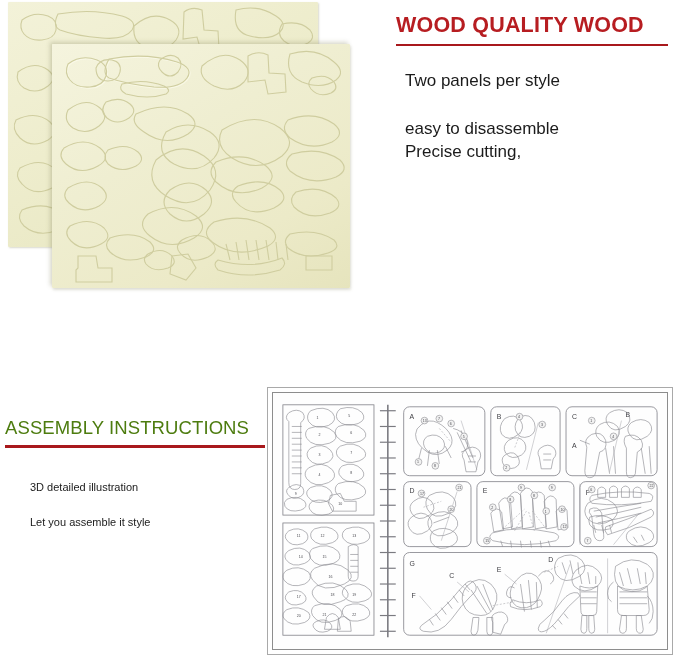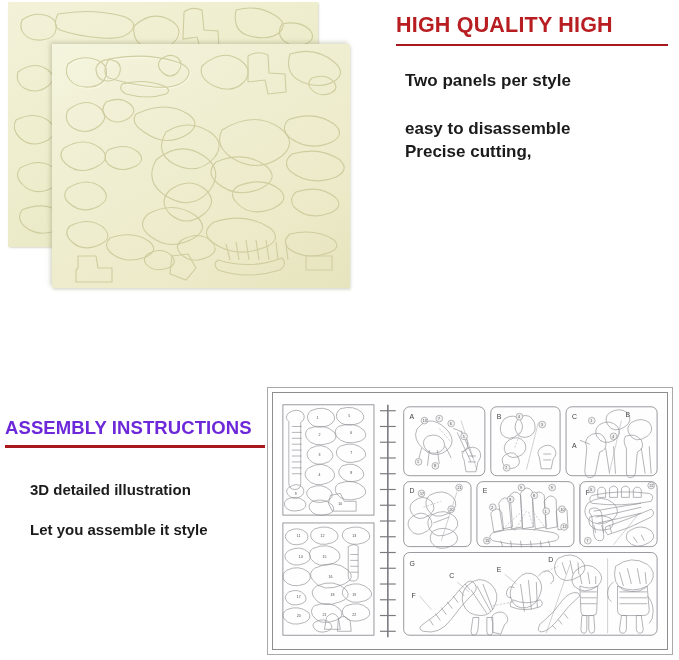--- a/index.html
+++ b/index.html
@@ -86,47 +86,46 @@
   }
   .hq-lines {
     margin-top: 24px;
     padding-left: 9px;
   }
   .body-line {
     color: #1b1b1b;
     font-size: 17px;
     line-height: 1.34;
     white-space: nowrap;
-    font-weight: bold;
   }
   .hq-gap { height: 26px; }
 
   
   .ai-block {
     position: absolute;
     left: 5px;
     top: 418px;
     width: 260px;
   }
   .ai-heading {
-    color: #6d28d9;
+    color: #4d7c0f;
     font-size: 18.5px;
-    font-weight: bold;
+    font-weight: normal;
     letter-spacing: 0.1px;
     white-space: nowrap;
     line-height: 1.1;
   }
   .ai-rule {
     margin-top: 7px;
     height: 2.5px;
     background: #a8181c;
     width: 100%;
   }
   .ai-lines { margin-top: 32px; padding-left: 25px; }
-  .ai-lines .body-line { font-size: 15px; }
+  .ai-lines .body-line { font-size: 11px; }
   .ai-gap { height: 20px; }
 
   
   .sheet {
     position: absolute;
     left: 267px;
     top: 387px;
     width: 406px;
     height: 268px;
     background: #ffffff;
@@ -236,21 +235,21 @@
           <path d="M174,200 l4,16 M184,198 l3,18 M194,196 l3,20 M204,196 l3,20 M214,196 l3,20 M224,198 l2,18 M234,200 l2,16"></path>
           <path d="M166,216 q34,10 64,-2 q6,6 -2,12 q-32,10 -62,0 q-6,-6 0,-10z"></path>
           <path d="M238,190 q26,-6 44,6 q8,8 -6,13 q-24,8 -40,-5 q-6,-7 2,-14z"></path>
           <path d="M254,212 l26,0 l0,14 l-26,0z"></path>
         </g>
       </svg>
     </div>
   </div>
 
   <div class="hq-block">
-    <div class="heading-red">HIGH QUALITY HIGH</div>
+    <div class="heading-red">WOOD QUALITY WOOD</div>
     <div class="heading-rule"></div>
     <div class="hq-lines">
       <div class="body-line">Two panels per style</div>
       <div class="hq-gap"></div>
       <div class="body-line">easy to disassemble</div>
       <div class="body-line">Precise cutting,</div>
     </div>
   </div>
 
   <div class="ai-block">

